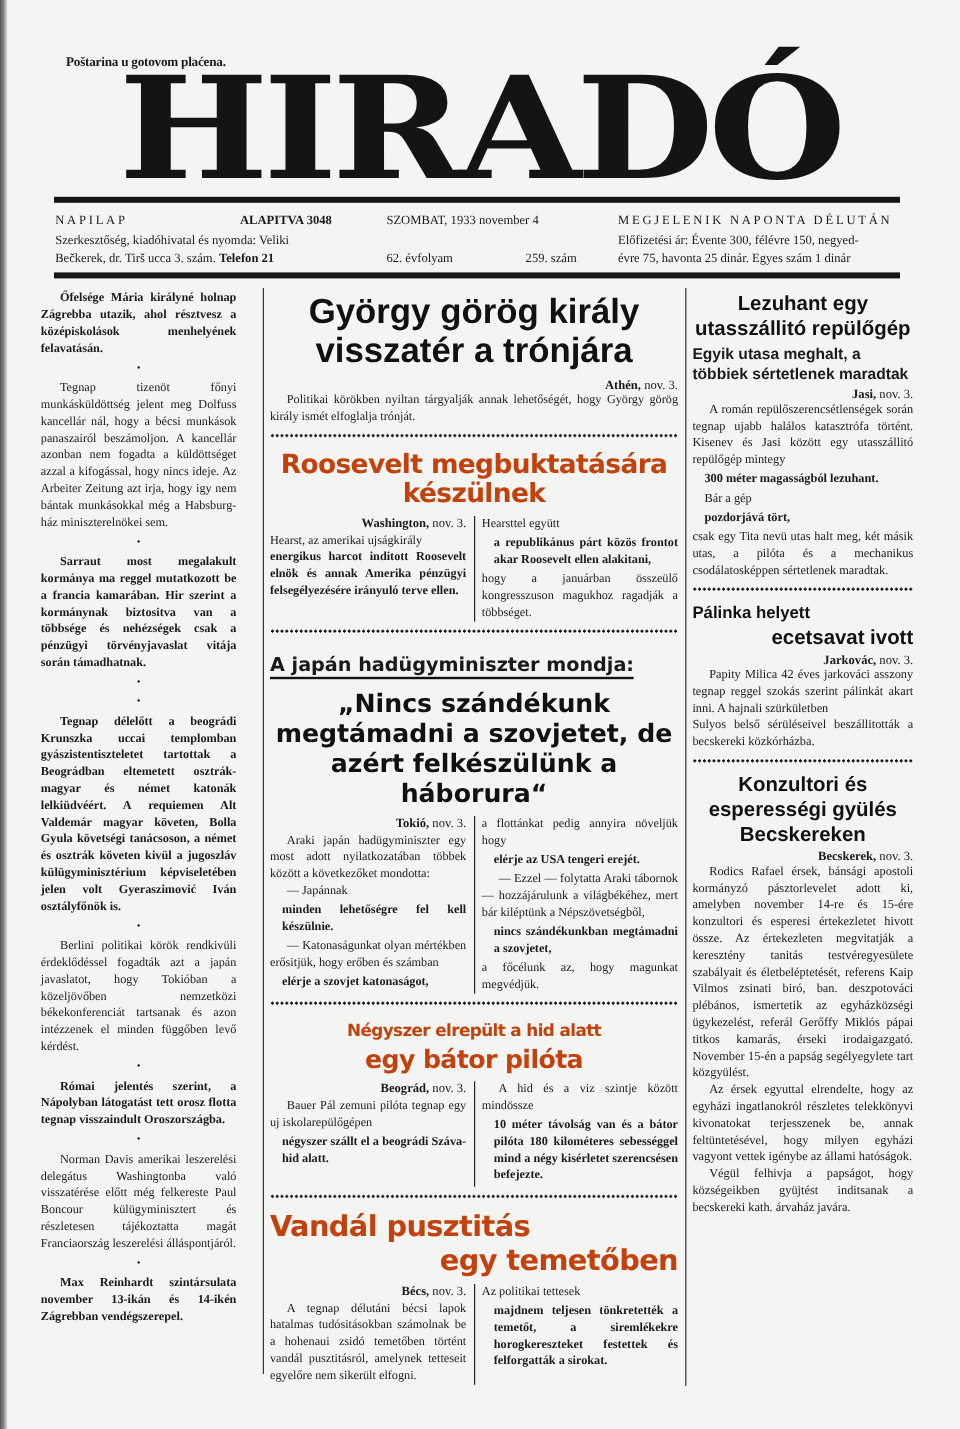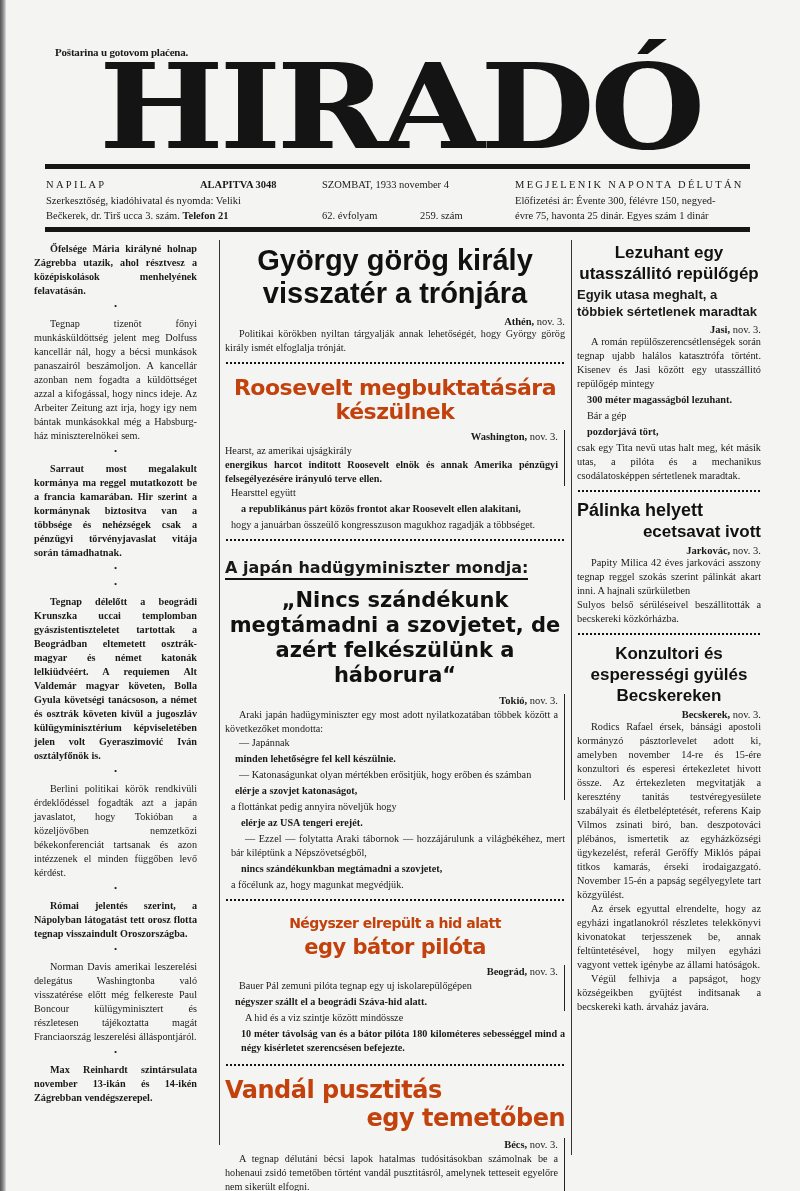--- a/index.html
+++ b/index.html
@@ -55,21 +55,21 @@
   }
   .dateline { text-align: right; font-size: 10.5px; }
   .dateline .place { font-weight: bold; }
   .body-text { font-size: 10.2px; line-height: 14px; text-align: justify; }
   .indent { text-indent: 14px; }
   .stars {
     height: 6px; margin: 5px 0;
     background-image: radial-gradient(circle, #111 1.1px, transparent 1.3px);
     background-size: 4px 6px; background-repeat: repeat-x;
   }
-  .two-col { display: flex; gap: 0; flex-direction: column; }
+  .two-col { display: flex; gap: 0; }
   .two-col > div { flex: 1; }
   .two-col > div:first-child { padding-right: 6px; border-right: 1px solid #222; }
   .two-col > div:last-child { padding-left: 6px; }
   .emph { font-weight: bold; padding-left: 10px; margin: 2px 0; }
 
   .col-right { position: absolute; left: 577px; top: 242px; width: 184px; }
   .col-right .body-text { font-size: 10.3px; }
 </style>
 </head>
 <body>
@@ -82,21 +82,21 @@
 
 <div class="info-row spaced" style="left:46px; top:179px;">NAPILAP</div>
 <div class="info-row b" style="left:200px; top:179px;">ALAPITVA 3048</div>
 <div class="info-row" style="left:46px; top:195px;">Szerkesztőség, kiadóhivatal és nyomda: Veliki</div>
 <div class="info-row" style="left:46px; top:210px;">
   <span>Bečkerek, dr. Tirš ucca 3. szám.</span>
   <span class="b">Telefon 21</span>
 </div>
 <div class="info-row" style="left:322px; top:179px;">SZOMBAT, 1933 november 4</div>
 <div class="info-row" style="left:322px; top:210px;">62. évfolyam</div>
-<div class="info-row" style="left:420px; top:210px;">259. szám</div>
+<div class="info-row" style="left:438px; top:210px;">259. szám</div>
 <div class="info-row spaced" style="left:515px; top:179px;">MEGJELENIK NAPONTA DÉLUTÁN</div>
 <div class="info-row" style="left:515px; top:195px;">Előfizetési ár: Évente 300, félévre 150, negyed-</div>
 <div class="info-row" style="left:515px; top:210px;">évre 75, havonta 25 dinár. Egyes szám 1 dinár</div>
 
 <div class="rule-thick rule-2"></div>
 
 <div class="col-left">
   <p class="bold">Őfelsége Mária királyné holnap Zágrebba utazik, ahol résztvesz a középiskolások menhelyének felavatásán.</p>
   <div class="dot">•</div>
   <p>Tegnap tizenöt főnyi munkásküldöttség jelent meg Dolfuss kancellár nál, hogy a bécsi munkások panaszairól beszámoljon. A kancellár azonban nem fogadta a küldöttséget azzal a kifogással, hogy nincs ideje. Az Arbeiter Zeitung azt irja, hogy igy nem bántak munkásokkal még a Habsburg-ház miniszterelnökei sem.</p>
@@ -227,21 +227,21 @@
     </div>
     <div class="body-text indent">A román repülőszerencsétlenségek során tegnap ujabb halálos katasztrófa történt. Kisenev és Jasi között egy utasszállitó repülőgép mintegy</div>
     <div class="body-text emph">300 méter magasságból lezuhant.</div>
     <div class="body-text" style="padding-left:10px;">Bár a gép</div>
     <div class="body-text emph">pozdorjává tört,</div>
     <div class="body-text">csak egy Tita nevü utas halt meg, két másik utas, a pilóta és a mechanikus csodálatosképpen sértetlenek maradtak.</div>
     <div class="stars"></div>
   </div>
 
   <div>
-    <div class="h-serif" style="font-size:18px; line-height:21px; text-align:left; margin-top:6px;">Pálinka helyett</div>
+    <div class="h-serif" style="font-size:14px; line-height:21px; text-align:left; margin-top:6px;">Pálinka helyett</div>
     <div class="h-serif" style="font-size:17px; line-height:21px; text-align:right;">ecetsavat ivott</div>
     <div class="dateline" style="margin-top:3px;">
       <span class="place">Jarkovác,</span>
       <span>nov. 3.</span>
     </div>
     <div class="body-text indent">Papity Milica 42 éves jarkováci asszony tegnap reggel szokás szerint pálinkát akart inni. A hajnali szürkületben</div>
     <div class="body-text">Sulyos belső sérüléseivel beszállitották a becskereki közkórházba.</div>
     <div class="stars"></div>
   </div>
 

